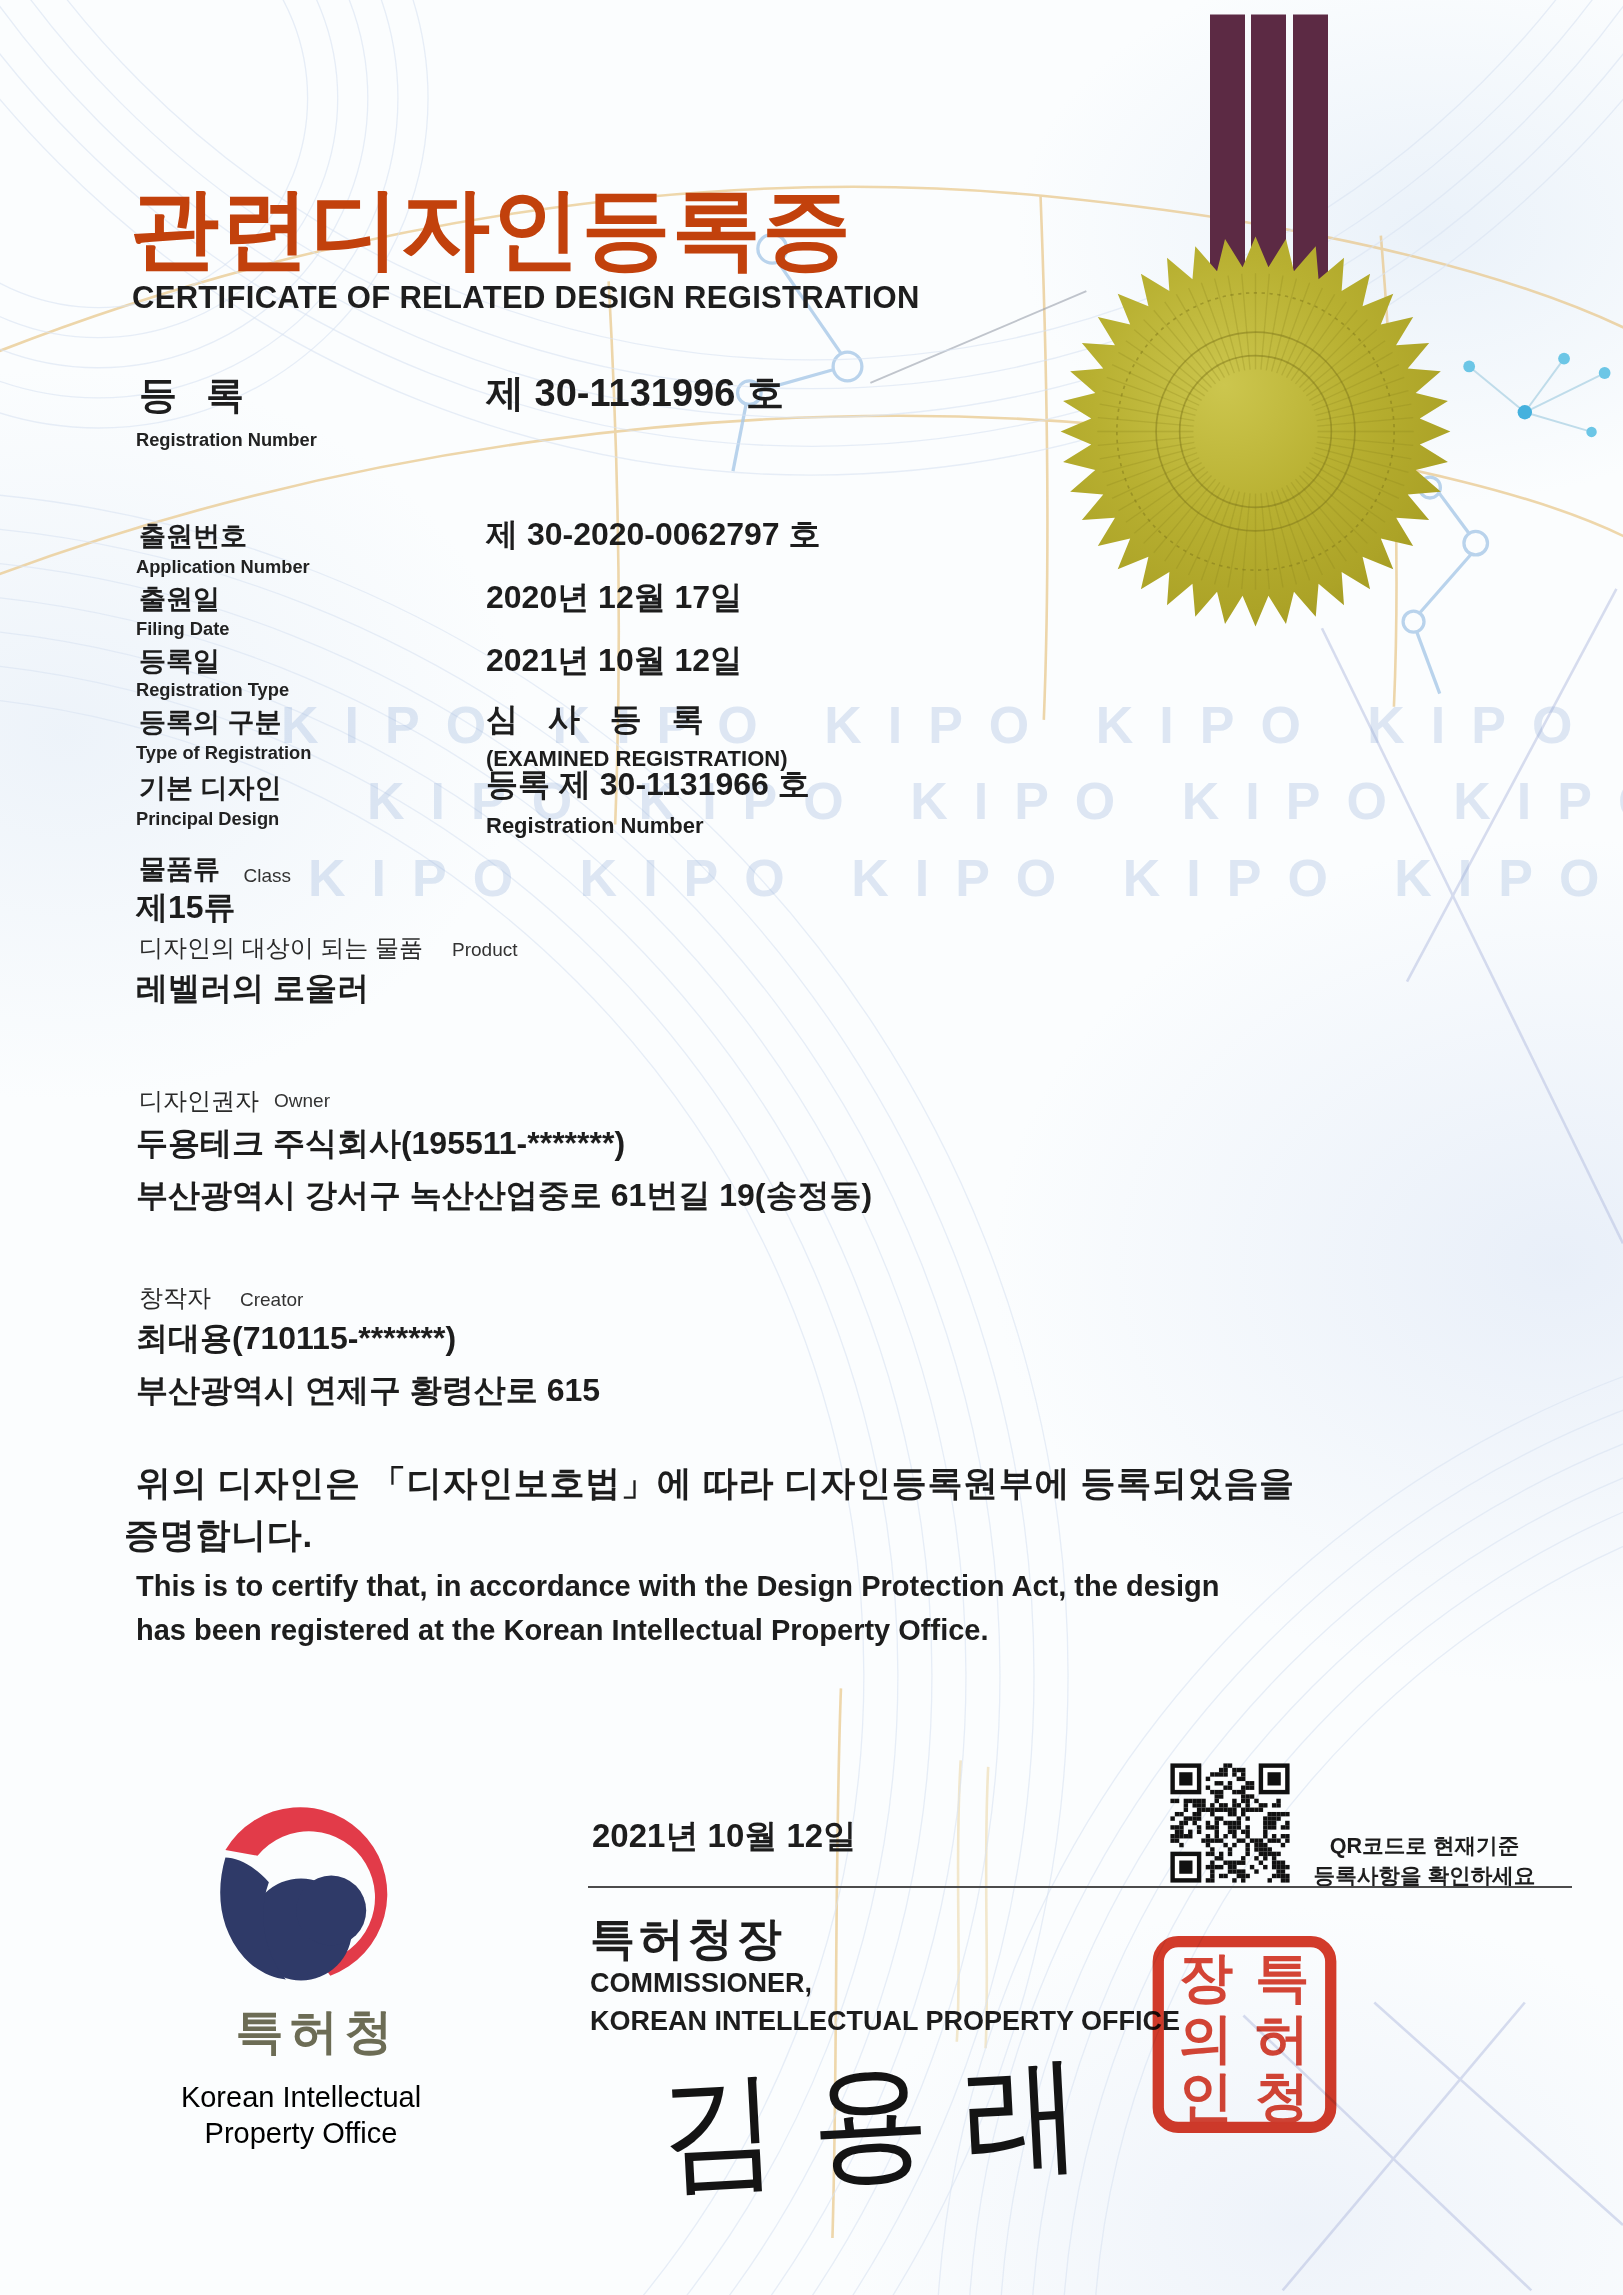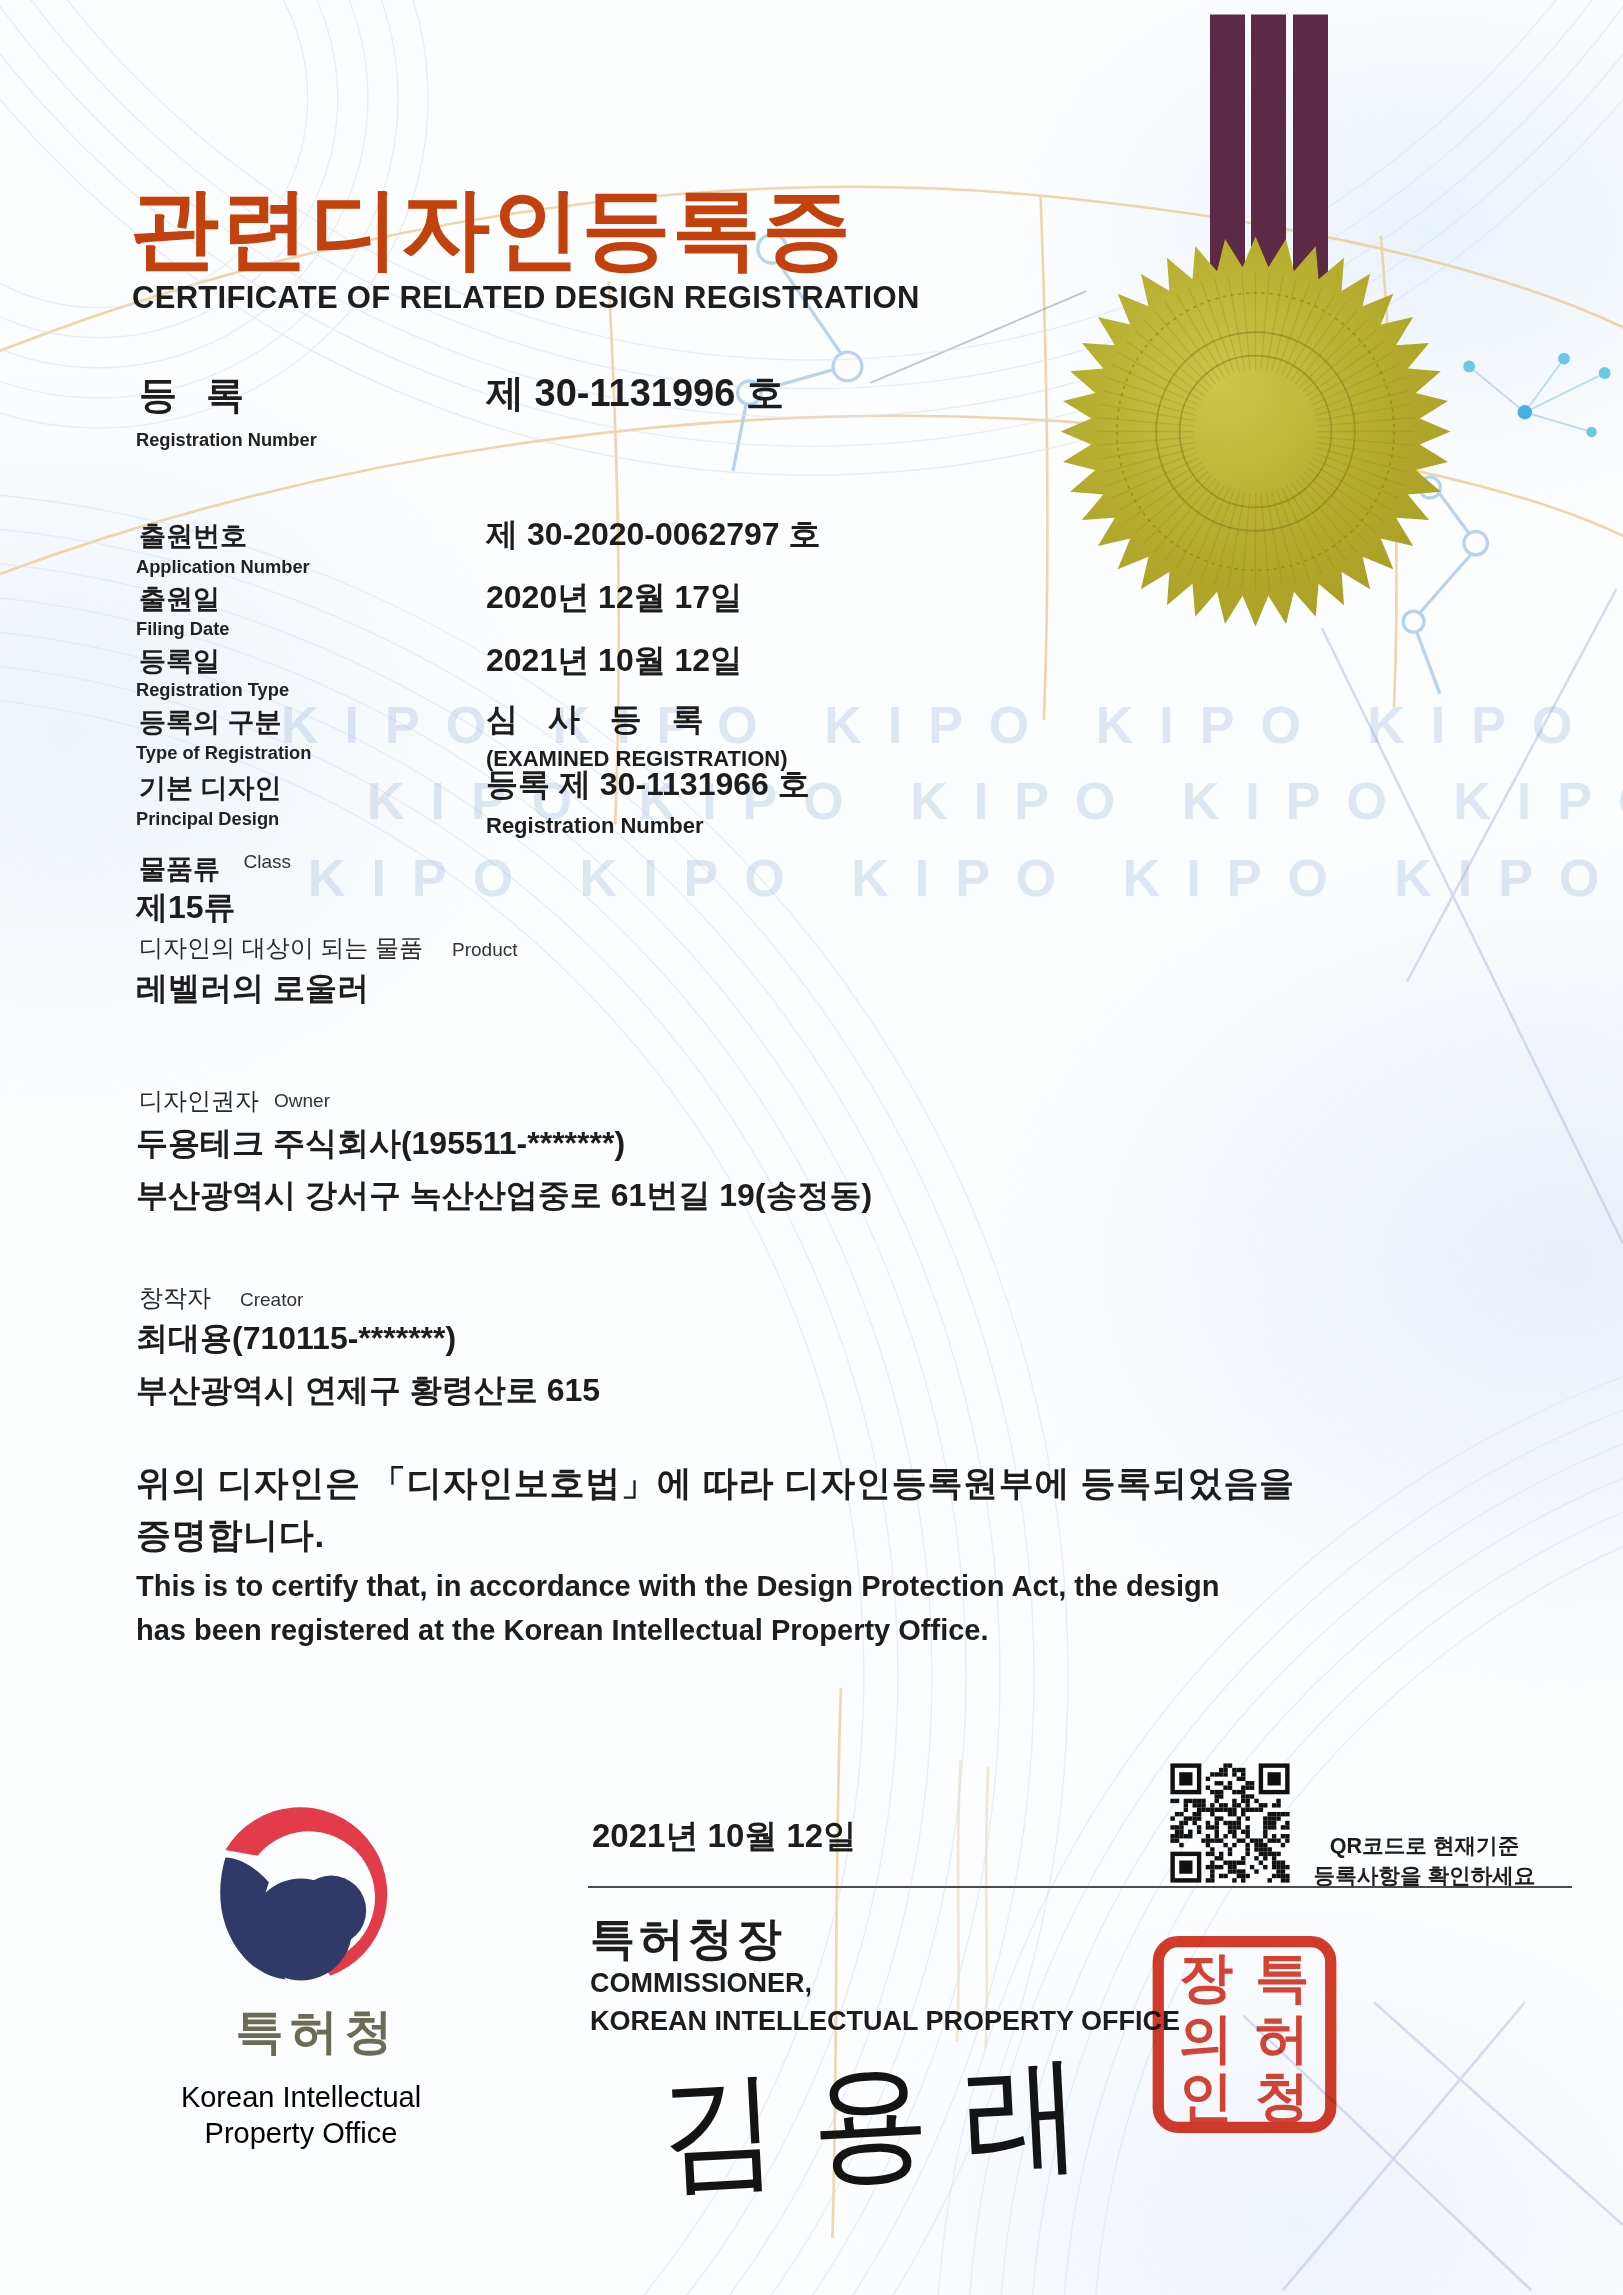--- a/index.html
+++ b/index.html
@@ -250,21 +250,21 @@
 <div class="abs z2 lab-mid" style="left:139px;top:704px">등록의 구분</div>
 <div class="abs z2 lab-en" style="left:136px;top:742px">Type of Registration</div>
 <div class="abs z2 val-mid" style="left:486px;top:698px;letter-spacing:10.5px">심 사 등 록</div>
 <div class="abs z2 val-sub" style="left:486px;top:746px">(EXAMINED REGISTRATION)</div>
 
 <div class="abs z2 lab-mid" style="left:139px;top:770px">기본 디자인</div>
 <div class="abs z2 lab-en" style="left:136px;top:808px">Principal Design</div>
 <div class="abs z2 val-mid" style="left:486px;top:763px">등록 제 30-1131966 호</div>
 <div class="abs z2 val-sub" style="left:486px;top:813px">Registration Number</div>
 
-<div class="abs z2" style="left:139px;top:851px;display:flex;align-items:flex-start;gap:23.6px">
+<div class="abs z2" style="left:139px;top:851px;display:flex;align-items:flex-end;gap:23.6px">
   <span class="lab-mid">물품류</span>
   <span class="lab-en-lt">Class</span>
 </div>
 <div class="abs z2 val-mid" style="left:136px;top:886px">제15류</div>
 
 <div class="abs z2" style="left:139px;top:932px;display:flex;align-items:baseline;gap:29px">
   <span class="lab-reg">디자인의 대상이 되는 물품</span>
   <span class="lab-en-lt">Product</span>
 </div>
 <div class="abs z2 val-mid" style="left:136px;top:967px">레벨러의 로울러</div>
@@ -277,21 +277,21 @@
 <div class="abs z2 val-mid" style="left:136px;top:1174px">부산광역시 강서구 녹산산업중로 61번길 19(송정동)</div>
 
 <div class="abs z2" style="left:139px;top:1282px;display:flex;align-items:baseline;gap:29px">
   <span class="lab-reg">창작자</span>
   <span class="lab-en-lt">Creator</span>
 </div>
 <div class="abs z2 val-mid" style="left:136px;top:1317px">최대용(710115-*******)</div>
 <div class="abs z2 val-mid" style="left:136px;top:1369px">부산광역시 연제구 황령산로 615</div>
 
 <div class="abs z2 stmt-ko" style="left:136px;top:1460px">위의 디자인은 「디자인보호법」에 따라 디자인등록원부에 등록되었음을</div>
-<div class="abs z2 stmt-ko" style="left:136px;top:1512px">증명합니다.</div>
+<div class="abs z2 stmt-ko" style="left:124px;top:1512px">증명합니다.</div>
 <div class="abs z2 stmt-en" style="left:136px;top:1570px">This is to certify that, in accordance with the Design Protection Act, the design</div>
 <div class="abs z2 stmt-en" style="left:136px;top:1614px">has been registered at the Korean Intellectual Property Office.</div>
 
 <div class="abs z2 date-txt" style="left:592px;top:1814px">2021년 10월 12일</div>
 
 <svg id="qr-svg" class="abs z2" style="left:1166px;top:1759px" width="128" height="128" viewBox="0 0 29 29">
     <rect x="1" y="1" width="7" height="7" fill="#111"></rect>
     <rect x="2" y="2" width="5" height="5" fill="#fff"></rect>
     <rect x="3" y="3" width="3" height="3" fill="#111"></rect>
     <rect x="21" y="1" width="7" height="7" fill="#111"></rect>

